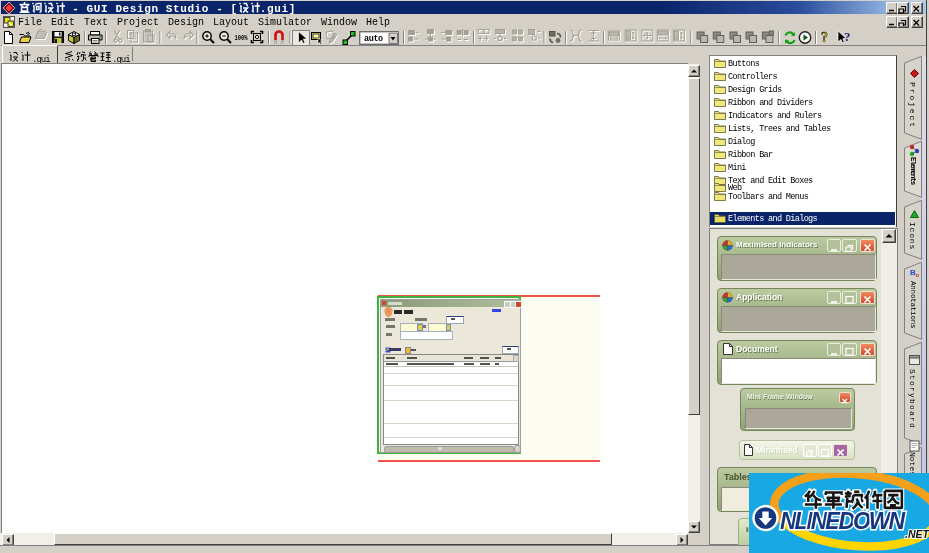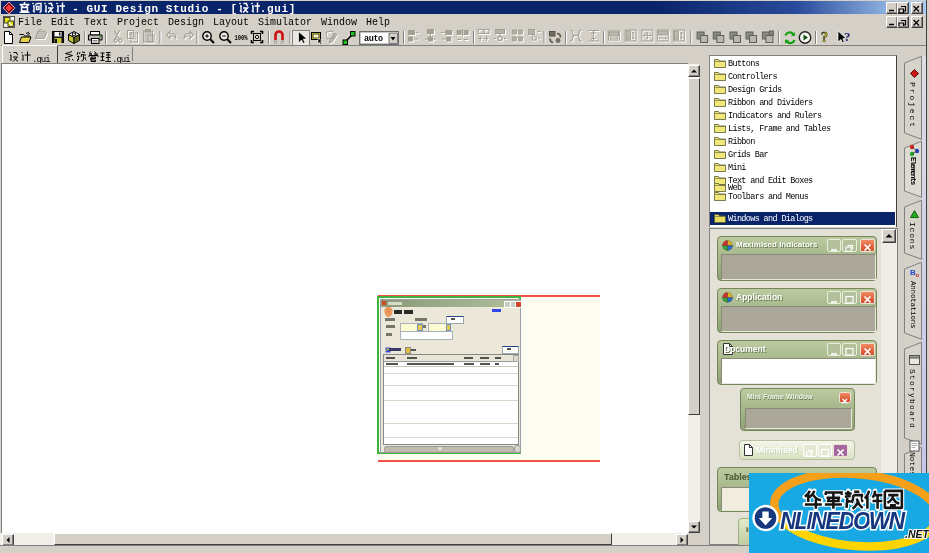--- a/index.html
+++ b/index.html
@@ -564,35 +564,35 @@
       <path d="M0.5 9.5 V1.5 h4 l1 1.5 h6 v6.5 z" fill="#f0e87a" stroke="#5a5a30" stroke-width="0.8"></path>
       <path d="M1 3.5 h10.5" stroke="#5a5a30" stroke-width="0.6"></path>
     </svg>
     <span class="lbl">Indicators and Rulers</span>
   </div>
 <div class="row" style="top:121.8px">
     <svg class="fold" viewBox="0 0 12 10">
       <path d="M0.5 9.5 V1.5 h4 l1 1.5 h6 v6.5 z" fill="#f0e87a" stroke="#5a5a30" stroke-width="0.8"></path>
       <path d="M1 3.5 h10.5" stroke="#5a5a30" stroke-width="0.6"></path>
     </svg>
-    <span class="lbl">Lists, Frame and Tables</span>
+    <span class="lbl">Lists, Trees and Tables</span>
   </div>
 <div class="row" style="top:134.7px">
     <svg class="fold" viewBox="0 0 12 10">
       <path d="M0.5 9.5 V1.5 h4 l1 1.5 h6 v6.5 z" fill="#f0e87a" stroke="#5a5a30" stroke-width="0.8"></path>
       <path d="M1 3.5 h10.5" stroke="#5a5a30" stroke-width="0.6"></path>
     </svg>
-    <span class="lbl">Ribbon</span>
+    <span class="lbl">Dialog</span>
   </div>
 <div class="row" style="top:147.6px">
     <svg class="fold" viewBox="0 0 12 10">
       <path d="M0.5 9.5 V1.5 h4 l1 1.5 h6 v6.5 z" fill="#f0e87a" stroke="#5a5a30" stroke-width="0.8"></path>
       <path d="M1 3.5 h10.5" stroke="#5a5a30" stroke-width="0.6"></path>
     </svg>
-    <span class="lbl">Grids Bar</span>
+    <span class="lbl">Ribbon Bar</span>
   </div>
 <div class="row" style="top:160.6px">
     <svg class="fold" viewBox="0 0 12 10">
       <path d="M0.5 9.5 V1.5 h4 l1 1.5 h6 v6.5 z" fill="#f0e87a" stroke="#5a5a30" stroke-width="0.8"></path>
       <path d="M1 3.5 h10.5" stroke="#5a5a30" stroke-width="0.6"></path>
     </svg>
     <span class="lbl">Mini</span>
   </div>
 <div class="row" style="top:173.6px">
     <svg class="fold" viewBox="0 0 12 10">
@@ -613,21 +613,21 @@
       <path d="M0.5 9.5 V1.5 h4 l1 1.5 h6 v6.5 z" fill="#f0e87a" stroke="#5a5a30" stroke-width="0.8"></path>
       <path d="M1 3.5 h10.5" stroke="#5a5a30" stroke-width="0.6"></path>
     </svg>
     <span class="lbl">Web</span>
   </div>
 <div class="row" style="top:212.4px;background:#0A246A;color:#fff;height:13px">
     <svg class="fold" viewBox="0 0 12 10">
       <path d="M0.5 9.5 V1.5 h4 l1 1.5 h6 v6.5 z" fill="#e8dc60" stroke="#5a5a30" stroke-width="0.8"></path>
       <path d="M1 3.5 h10.5" stroke="#5a5a30" stroke-width="0.6"></path>
     </svg>
-    <span class="lbl">Windows and Dialogs</span>
+    <span class="lbl">Elements and Dialogs</span>
   </div>
 
 <div class="abs" id="widgets" style="left:709px;top:228px;width:189px;height:317px;background:#E4E1D7;border:1px solid #808080;box-sizing:border-box"></div>
 
 <div class="abs" style="left:881px;top:229px;width:16px;height:315px;background:#EFEDE6"></div>
 <div class="btn3d" style="left:882px;top:229px;width:12px;height:12px"></div>
 <svg class="abs" style="left:882px;top:229px" width="14" height="14">
     <path d="M3.5 8.5 L7 5 L10.5 8.5 Z" fill="#000"></path>
   </svg>
 
@@ -671,21 +671,21 @@
         <path d="M3.5 2.5 L9.5 8.5 M9.5 2.5 L3.5 8.5" stroke="#fff" stroke-width="1.7"></path>
       </svg></div>
  <div class="abs" style="left:2.5px;top:17px;width:153px;height:24px;background:#ABA89A;border:1px solid #8a8878;border-right-color:#e8e8dc;border-bottom-color:#e8e8dc"></div>
 </div>
 
 <div class="abs" style="left:717px;top:340px;width:160px;height:45px;border:1px solid #75865B;border-radius:4px;background:linear-gradient(#bccaa0,#8da274);box-sizing:border-box">
  <svg class="abs" style="left:5px;top:2px" width="10" height="12" viewBox="0 0 10 12">
       <path d="M0.5 0.5 h6 l3 3 v8 h-9 z" fill="#fff" stroke="#333"></path>
       <path d="M6.5 0.5 v3 h3" fill="none" stroke="#333"></path>
     </svg>
- <div class="abs" style="left:6px;top:3px;font:bold 8.5px 'Liberation Sans',sans-serif;color:#fff;text-shadow:1px 1px 0 #6a7a50">Document</div>
+ <div class="abs" style="left:18px;top:3px;font:bold 8.5px 'Liberation Sans',sans-serif;color:#fff;text-shadow:1px 1px 0 #6a7a50">Document</div>
  <div class="wbtn" style="left:109px"><svg width="12" height="11">
         <path d="M3 8 h6" stroke="#fff" stroke-width="1.6"></path>
       </svg></div>
  <div class="wbtn" style="left:124px;width:13px"><svg width="13" height="11">
         <rect x="3" y="2.5" width="7" height="6.5" stroke="#fff" fill="none" stroke-width="1.2"></rect>
       </svg></div>
  <div class="wbtnx" style="left:142px"><svg width="13" height="11">
         <path d="M3.5 2.5 L9.5 8.5 M9.5 2.5 L3.5 8.5" stroke="#fff" stroke-width="1.7"></path>
       </svg></div>
  <div class="abs" style="left:2.5px;top:17px;width:153px;height:24px;background:#fff;border:1px solid #8a8878;border-right-color:#e8e8dc;border-bottom-color:#e8e8dc"></div>

